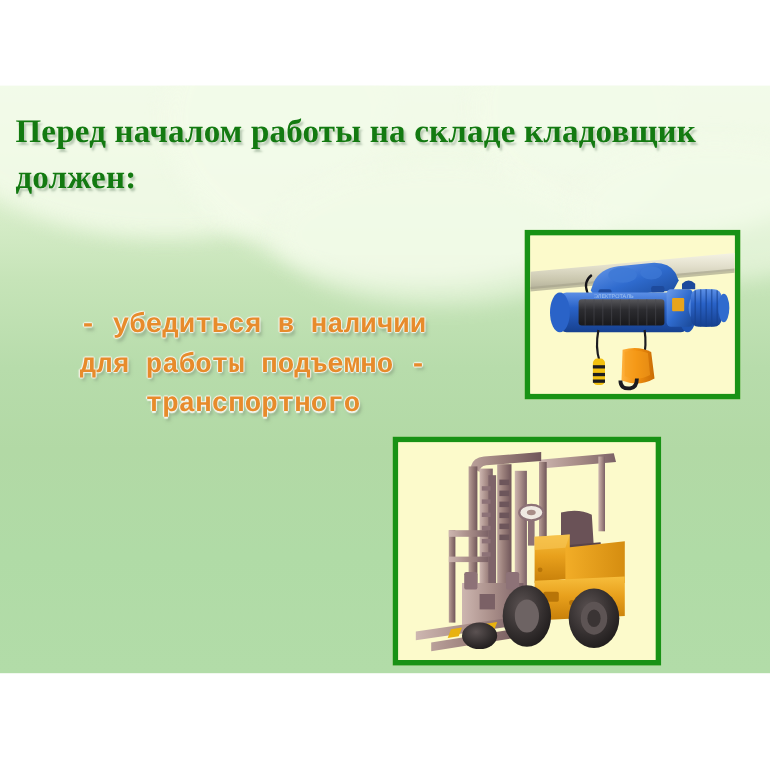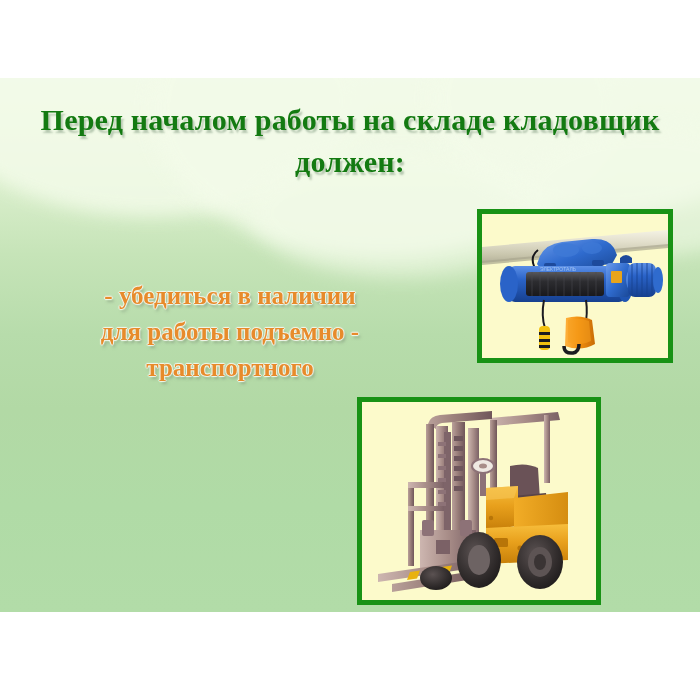--- a/index.html
+++ b/index.html
@@ -47,21 +47,20 @@
   .blob-right  { left: 430px;  top: -96px; width: 360px; height: 232px; }
   .blob-lowmid { left: 250px;  top:  70px; width: 300px; height: 130px; opacity:.55;}
   .blob-lowr   { left: 520px;  top:  48px; width: 260px; height: 130px; opacity:.55;}
 
   
   #title {
     position: absolute;
     left: 14px;
     top: 21px;
     width: 672px;
-    text-align: center;
     font-size: 30px;
     line-height: 42px;
     font-weight: bold;
     color: #137a11;
     letter-spacing: .2px;
     text-shadow: 2px 3px 2px rgba(110,140,110,.45);
     z-index: 5;
   }
 
   
@@ -77,21 +76,21 @@
     color: #e78b2b;
     z-index: 4;
     text-shadow:
        0 0 1px #f5f7ee,
        1px 0 1px #f5f7ee,
       -1px 0 1px #f5f7ee,
        0 1px 1px #f5f7ee,
        0 -1px 1px #f5f7ee,
        2px 3px 3px rgba(120,140,115,.55);
   }
-  #body-text .line { display: block; white-space: nowrap; }
+  #body-text .line { display: block; white-space: nowrap; font-family: Liberation Mono, monospace; }
 
   
   .picture-frame {
     position: absolute;
     border: 5px solid #189215;
     background: #fcfacb;
     overflow: hidden;
     z-index: 6;
   }
   #hoist-frame    { left: 477px; top: 131px; width: 186px; height: 144px; }

